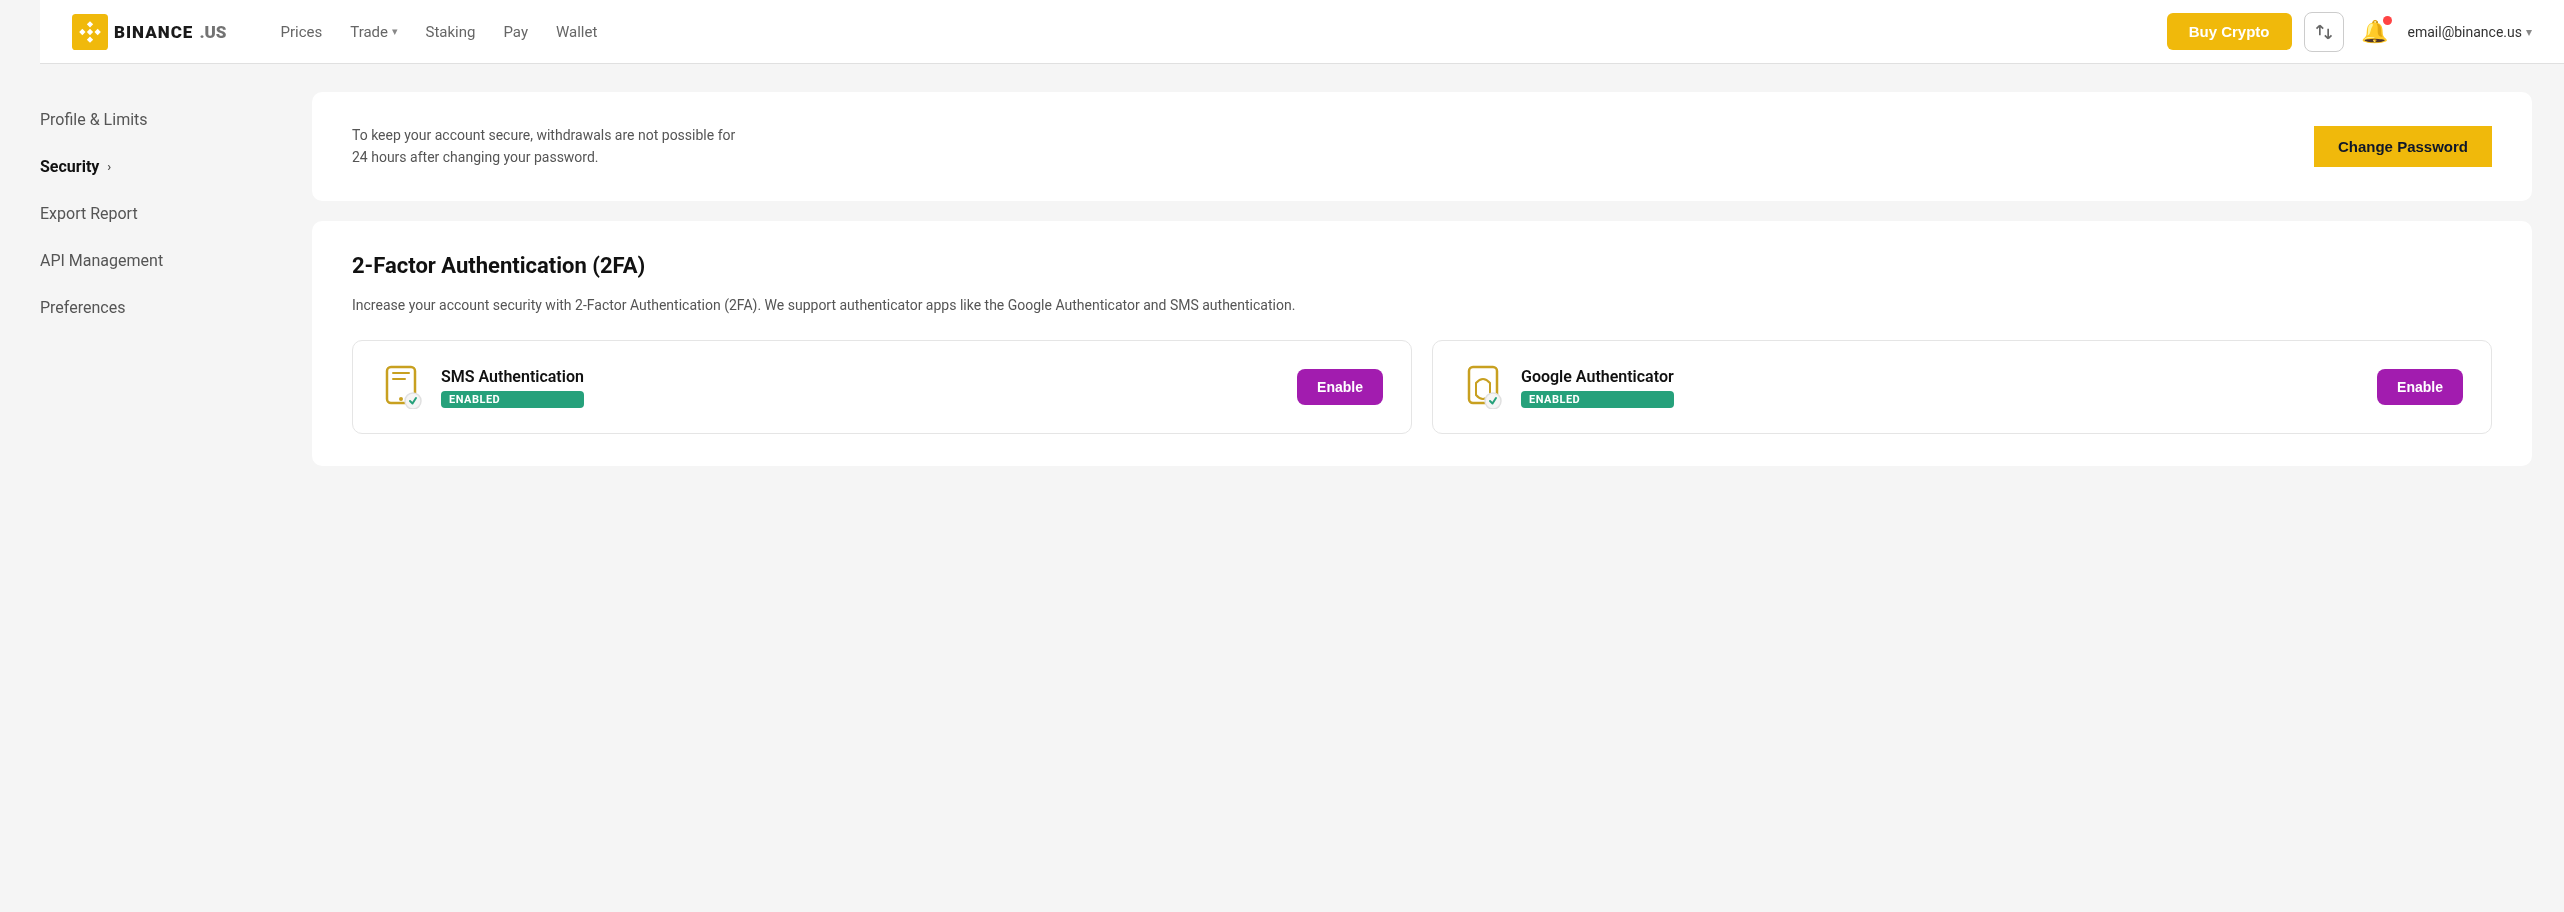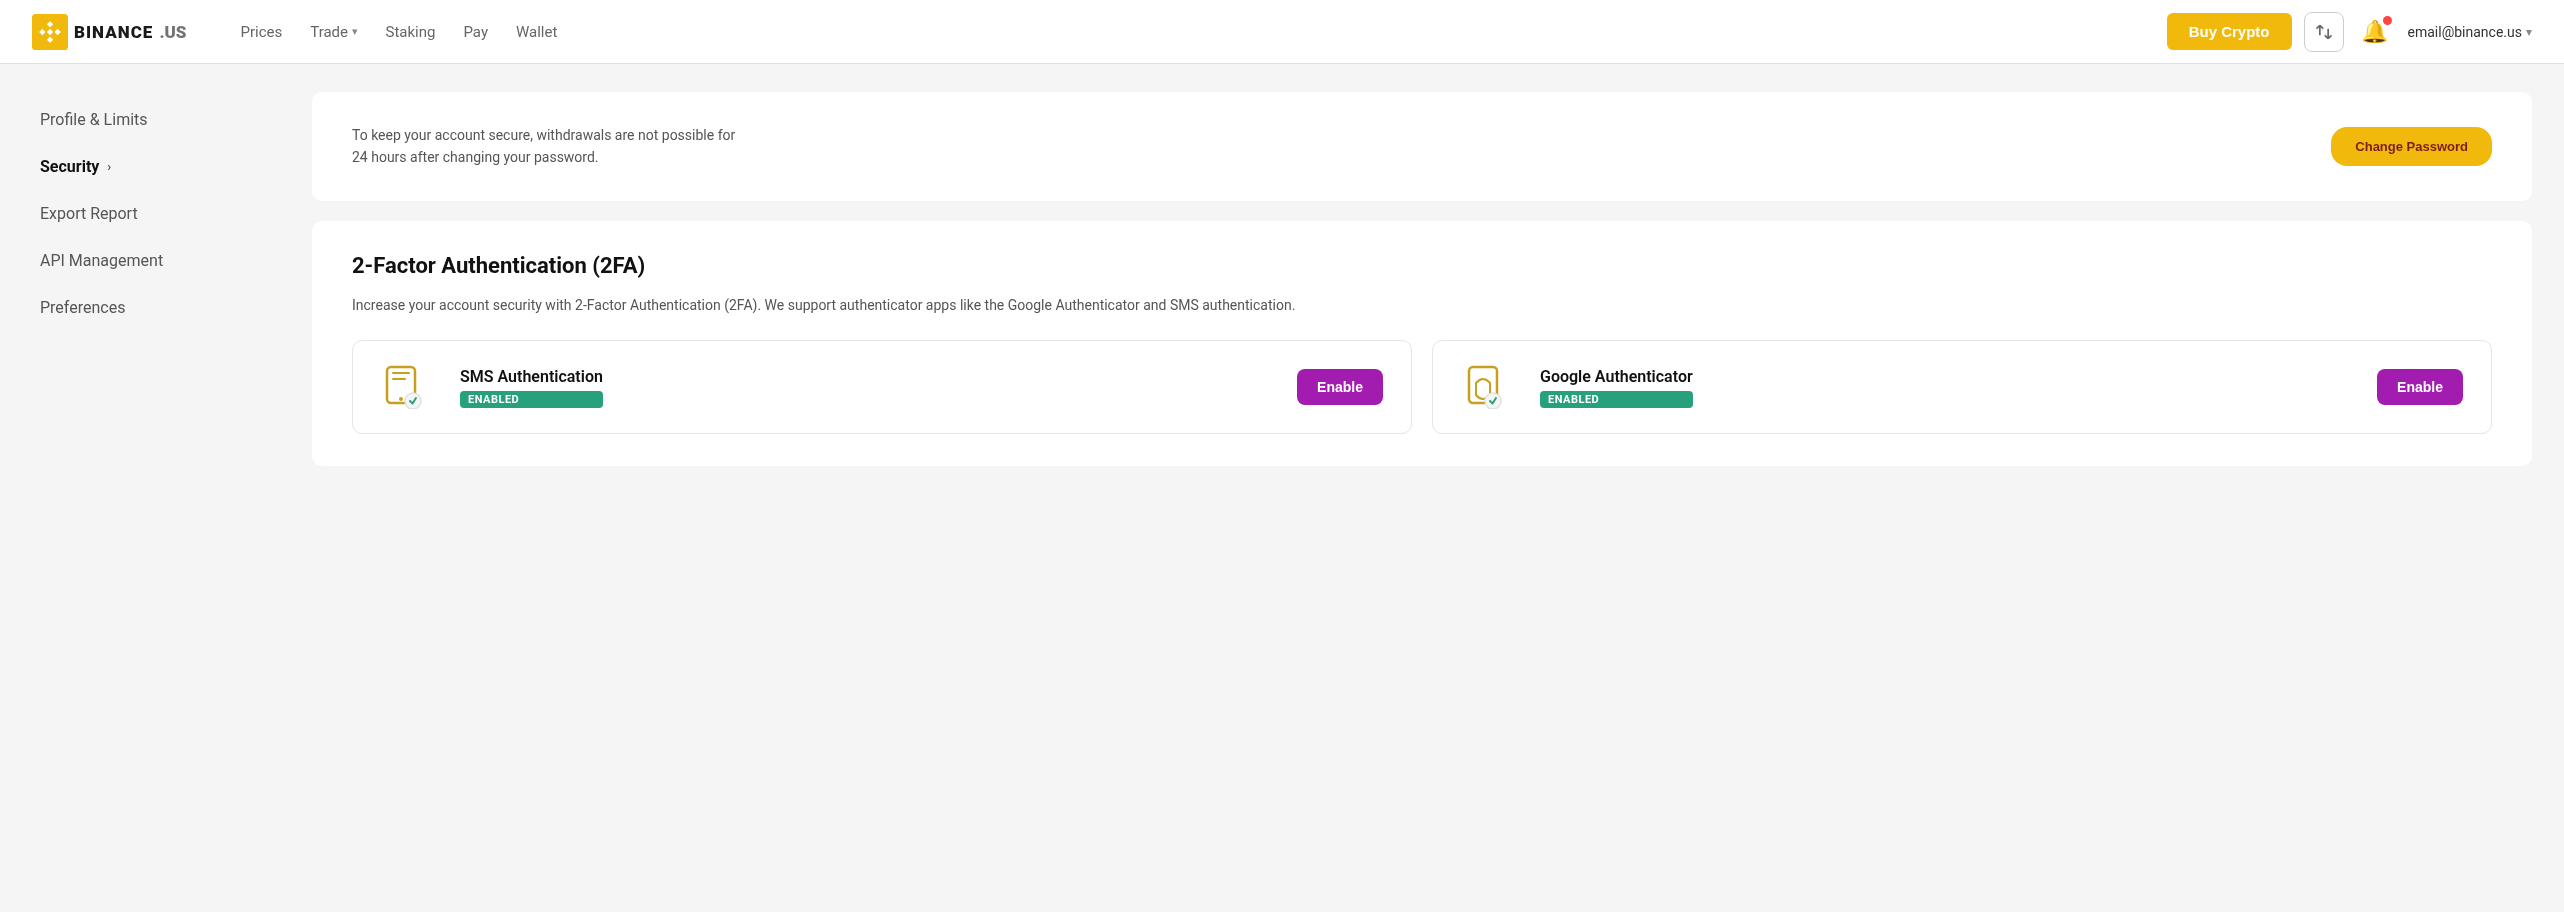--- a/index.html
+++ b/index.html
@@ -5,21 +5,21 @@
     * { box-sizing: border-box; margin: 0; padding: 0; }
     body { font-family: -apple-system, BlinkMacSystemFont, 'Segoe UI', Roboto, Arial, sans-serif; background: #f5f5f5; color: #333; }
 
     
     .header {
       display: flex; align-items: center;
       background: #fff;
       border-bottom: 1px solid #e0e0e0;
       padding: 0 32px;
       height: 64px;
-      position: sticky; top: 0; z-index: 100;
+      position: sticky; top: 0; z-index: 100; margin-left: 40px;
     }
     .logo {
       display: flex; align-items: center; gap: 6px;
       font-weight: 700; font-size: 18px; color: #1a1a1a;
       margin-right: 40px;
     }
     .logo-icon {
       width: 36px; height: 36px;
     }
     nav { display: flex; align-items: center; flex: 1; }
@@ -96,23 +96,23 @@
     }
     .card-title {
       font-size: 22px; font-weight: 700; color: #111;
       margin-bottom: 16px;
     }
     .card-desc {
       font-size: 14px; color: #555;
       line-height: 1.6;
     }
     .btn-change-password {
-      background: #f0b90b; color: #7f1d1d;
-      border: none; border-radius: 16px;
-      padding: 12px 24px; font-size: 13px; font-weight: 600;
+      background: #f0b90b; color: #0f172a;
+      border: none; border-radius: 0;
+      padding: 12px 24px; font-size: 15px; font-weight: 600;
       cursor: pointer; white-space: nowrap;
     }
 
     
     .twofa-desc {
       font-size: 14px; color: #555;
       line-height: 1.6;
       margin-bottom: 24px;
     }
     .twofa-cards {
@@ -127,21 +127,21 @@
       background: #fff;
     }
     .twofa-card-left {
       display: flex; align-items: center; gap: 16px;
     }
     .twofa-icon {
       width: 44px; height: 44px;
       display: flex; align-items: center; justify-content: center;
       font-size: 28px;
     }
-    .twofa-info { display: flex; flex-direction: column; gap: 5px; margin-left: 19px; }
+    .twofa-info { display: flex; flex-direction: column; gap: 5px; }
     .twofa-name {
       font-size: 16px; font-weight: 600; color: #111;
     }
     .badge-enabled {
       display: inline-block;
       background: #26a17b; color: #fff;
       font-size: 11px; font-weight: 700;
       padding: 2px 8px; border-radius: 4px;
       letter-spacing: 0.5px;
     }

